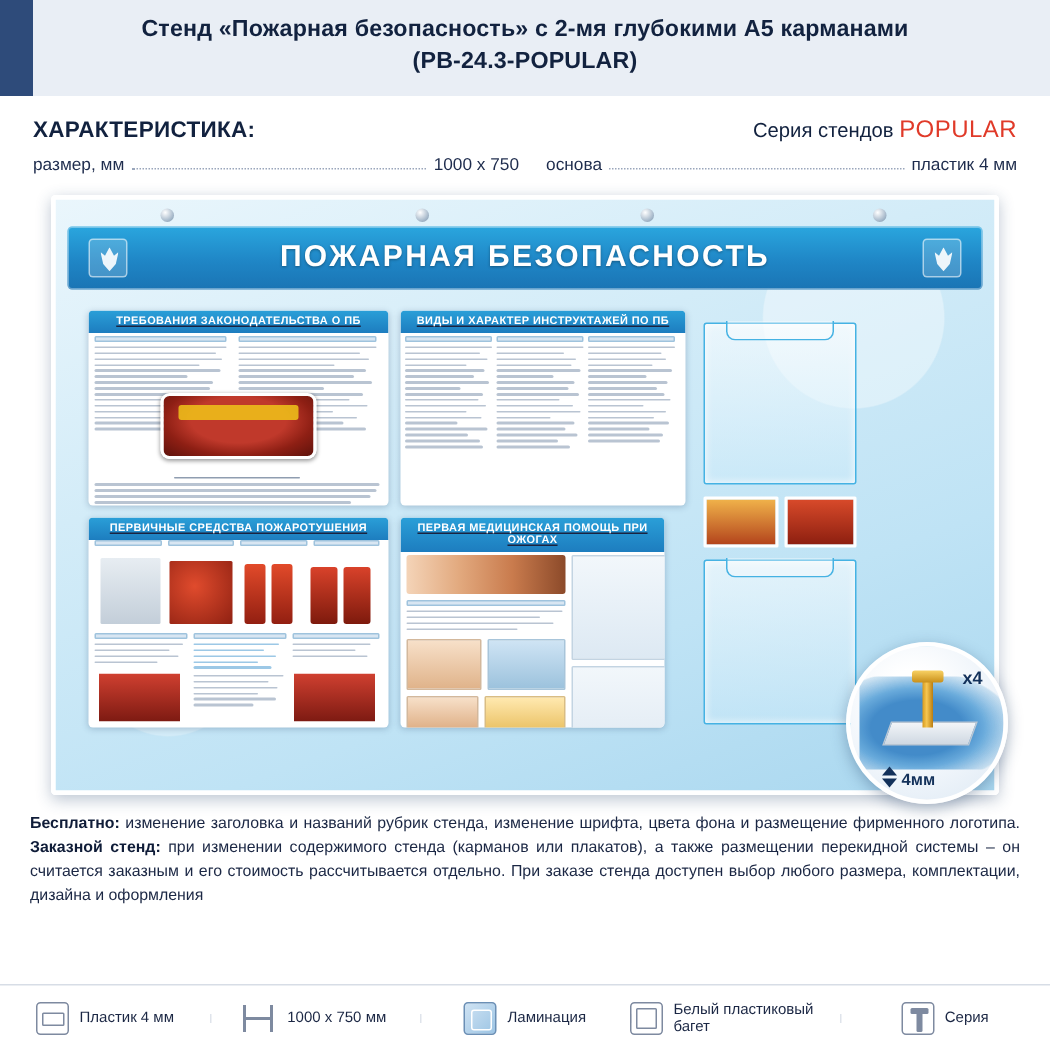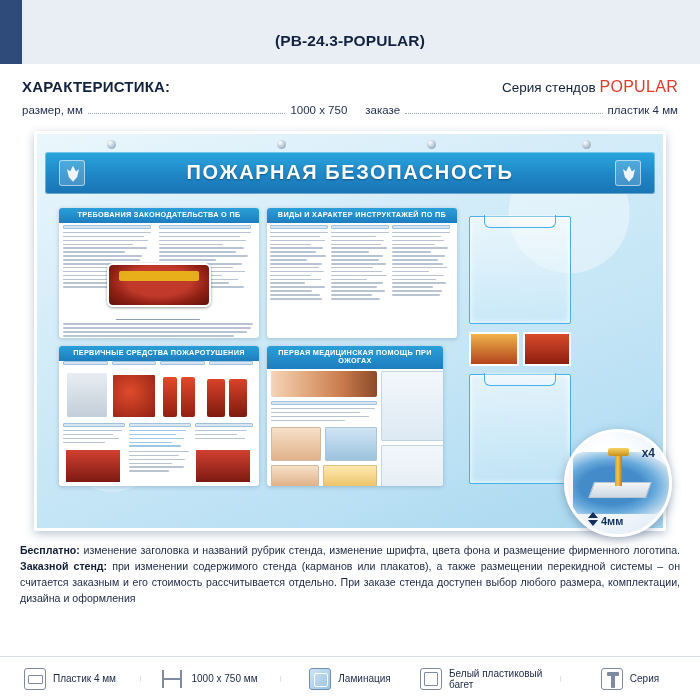--- a/index.html
+++ b/index.html
@@ -89,20 +89,21 @@
     opacity: .9;
   }
   .band-ico.left { left: 14px; }
   .band-ico.right { right: 14px; }
 
   
   .panel {
     position: absolute; background: #ffffff; border-radius: 3px;
     box-shadow: 0 1px 4px rgba(30,60,100,.25);
     overflow: hidden;
+    text-decoration: underline;
   }
   .panel-head {
     background: linear-gradient(180deg,#2a9fd8 0%,#1d7dbf 100%);
     color: #fff; font-size: 7.3px; font-weight: bold; letter-spacing: .3px;
     text-align: center; padding: 3.5px 2px; line-height: 1.1;
   }
   .panel-body { position: relative; padding: 3px; height: calc(100% - 15px); }
 
   
   .col { position: absolute; }
@@ -193,39 +194,39 @@
   .ico-krep:after { content:""; position:absolute; left:9px; top:3px; width:4px; height:16px; background:#7e8aa0; border-radius:1px; }
   .ico-krep:before { content:""; position:absolute; left:5px; top:3px; width:12px; height:4px; background:#7e8aa0; border-radius:1px; }
 </style>
 </head>
 <body>
 
 <div class="page">
 
   <div class="header">
     <div class="header-title">
-      <br>
+      <span>Стенд «Пожарная безопасность» с 2-мя глубокими А5 карманами</span><br>
       <span>(РВ-24.3-POPULAR)</span>
     </div>
   </div>
 
   <div class="charblock">
     <div class="charrow1">
       <div class="char-h">ХАРАКТЕРИСТИКА:</div>
       <div class="series">
         <span>Серия стендов</span>
         <span class="pop">POPULAR</span>
       </div>
     </div>
     <div class="charrow2">
       <span class="lbl">размер, мм</span>
       <span class="dots"></span>
       <span class="val">1000 х 750</span>
       <span class="gap"></span>
-      <span class="lbl">заказе</span>
+      <span class="lbl">основа</span>
       <span class="dots"></span>
       <span class="val">пластик 4 мм</span>
     </div>
   </div>
 
   <div class="stand-wrap">
     <div class="stand">
       <div class="hexbg"></div>
 
       <div class="studs">

